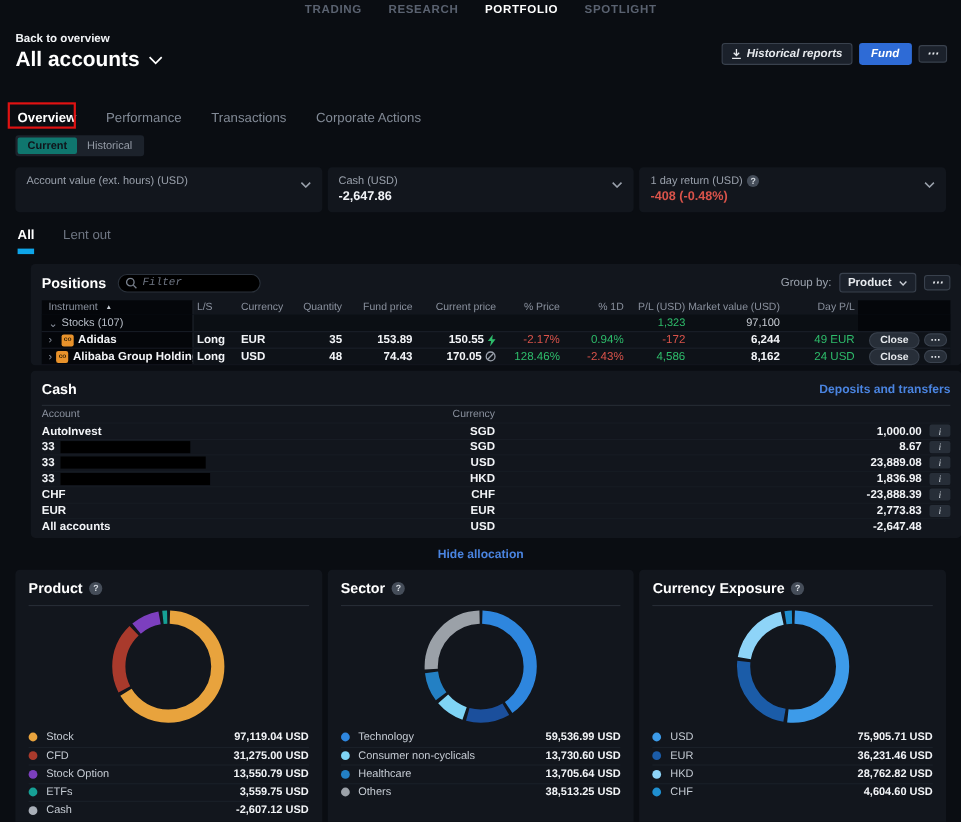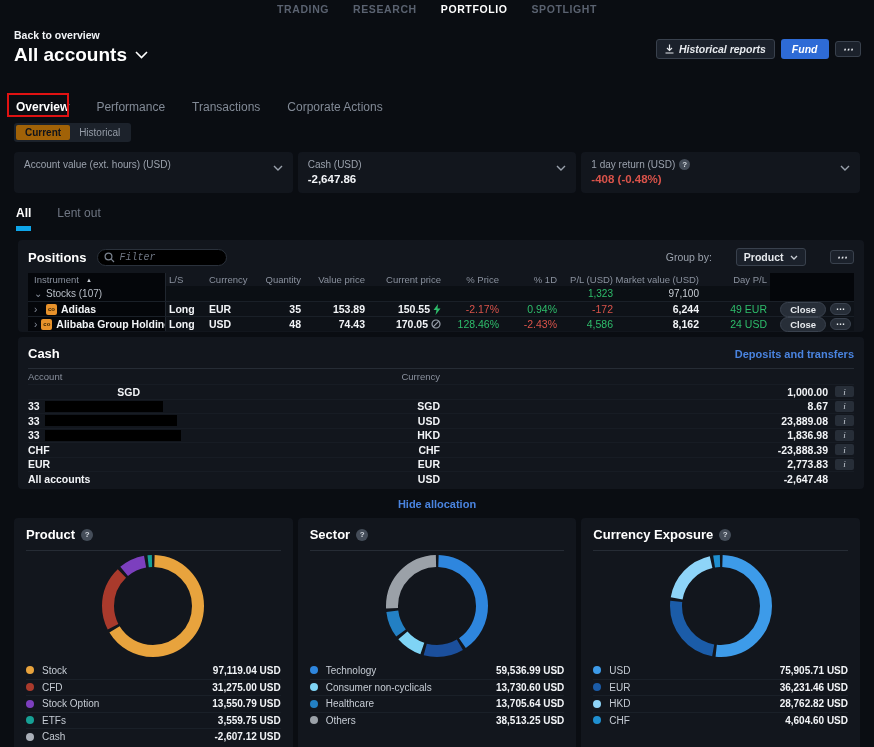--- a/index.html
+++ b/index.html
@@ -29,44 +29,44 @@
   
   .tabs { position:absolute; top:100px; left:16px; display:flex; gap:27px; font-size:12px; color:#828A96;}
   .tab { cursor:pointer; }
   .tab.active { color:#FFF; font-weight:bold; }
   .annotation-box { position:absolute; top:93px; left:7px; width:62px; height:24px;
     border:2px solid #E01212; pointer-events:none; z-index:9;}
   
   .toggle { position:absolute; top:123px; left:14px; background:#1C222B; border-radius:3px;
     display:inline-flex; padding:2px; font-size:10px;}
   .toggle-opt { padding:2px 9px; color:#959CA7; cursor:pointer; border-radius:2px;}
-  .toggle-opt.active { background:#a16207; color:#10131A; font-weight:bold;}
+  .toggle-opt.active { background:#0f766e; color:#10131A; font-weight:bold;}
   
   .summary-row { position:absolute; top:152px; left:14px; width:846px; display:flex; gap:5px;}
   .sumcard { flex:1; background:#12161D; border-radius:4px; height:41px; padding:7px 10px; position:relative; cursor:pointer;}
   .sumcard .lbl { font-size:10px; color:#9AA1AC; display:flex; align-items:center; gap:4px;}
   .sumcard .val { font-size:11.5px; font-weight:bold; margin-top:3px; color:#F2F4F7;}
   .sumcard .val.neg { color:#D9534A; }
   .sumcard .chev { position:absolute; right:10px; top:13px; }
   
   .pos-tabs { position:absolute; top:206px; left:16px; display:flex; gap:26px; font-size:12px;}
   .pos-tab { color:#6F7683; cursor:pointer; padding-bottom:6px;}
   .pos-tab.active { color:#FFF; font-weight:bold; border-bottom:5px solid #0ea5e9;}
   
-  .card { position:absolute; left:18px; width:846px; background:#12161D; border-radius:4px; }
+  .card { position:absolute; left:28px; width:846px; background:#12161D; border-radius:4px; }
   .positions-card { top:240px; height:92px; padding:8px 10px; }
   .pos-head { display:flex; align-items:center; gap:10px; }
   .section-title { font-size:13px; font-weight:bold; color:#FFF; }
   .filter-wrap { position:relative; }
   .filter-input { width:130px; height:17px; background:#000000; border:1px solid #2A313B;
     border-radius:9px; color:#C6CCD4; font-size:10px; font-style:italic; padding:0 6px 0 22px;
     font-family:Liberation Mono, monospace; outline:none;}
   .filter-input::placeholder { color:#6F7683; }
   .search-icon { position:absolute; left:7px; top:3.5px; }
-  .groupby { margin-left:auto; display:flex; align-items:center; gap:24px;}
+  .groupby { margin-left:auto; display:flex; align-items:center; gap:7px;}
   .groupby-label { font-size:10.5px; color:#9AA1AC; }
   .select-box { background:#1B212B; border:1px solid #39414D; border-radius:3px;
     padding:2px 7px; font-size:10.5px; font-weight:bold; display:flex; align-items:center; gap:6px; cursor:pointer;}
   
   .ptable { margin-top:7px; font-size:10.5px; }
   .prow { display:flex; align-items:center; height:15px; }
   .prow.phead { height:13px; font-size:9.5px; color:#8A919E; }
   .prow.pgroup { background:#0B0F14; color:#B9BFC8; font-size:10px; }
   .prow.pdata { background:#0E1218; border-top:1px solid #1A2028; }
   .pc { white-space:nowrap; overflow:hidden; padding:0 3px; height:100%; display:flex; align-items:center; }
@@ -218,21 +218,21 @@
 
   <div class="ptable">
     <div class="prow phead">
       <div class="pc col-instr">
           <span>Instrument</span>
           <span class="sort-arrow">▲</span>
         </div>
       <div class="pc col-ls">L/S</div>
       <div class="pc col-ccy">Currency</div>
       <div class="pc col-qty r">Quantity</div>
-      <div class="pc col-open r">Value price</div>
+      <div class="pc col-open r">Fund price</div>
       <div class="pc col-cur r">Current price</div>
       <div class="pc col-pctp r">% Price</div>
       <div class="pc col-pct1 r">% 1D</div>
       <div class="pc col-pl r">P/L (USD)</div>
       <div class="pc col-mv r">Market value (USD)</div>
       <div class="pc col-day r">Day P/L</div>
       <div class="pc col-act"></div>
     </div>
 
     <div class="prow pgroup">
@@ -315,20 +315,21 @@
     <span class="section-title">Cash</span>
     <span class="blue-link">Deposits and transfers</span>
   </div>
   <div class="ctable">
     <div class="crow chead">
       <div class="cc-account">Account</div>
       <div class="cc-ccy">Currency</div>
       <div class="cc-info"></div>
     </div>
     <div class="crow">
+      <div class="cc-account bold">AutoInvest</div>
       <div class="cc-ccy bold">SGD</div>
       <div class="cc-val bold">1,000.00</div>
       <div class="cc-info">
           <button class="ibtn">i</button>
         </div>
     </div>
     <div class="crow">
       <div class="cc-account bold">
           <span>33</span>
           <span class="redact rw1"></span>

